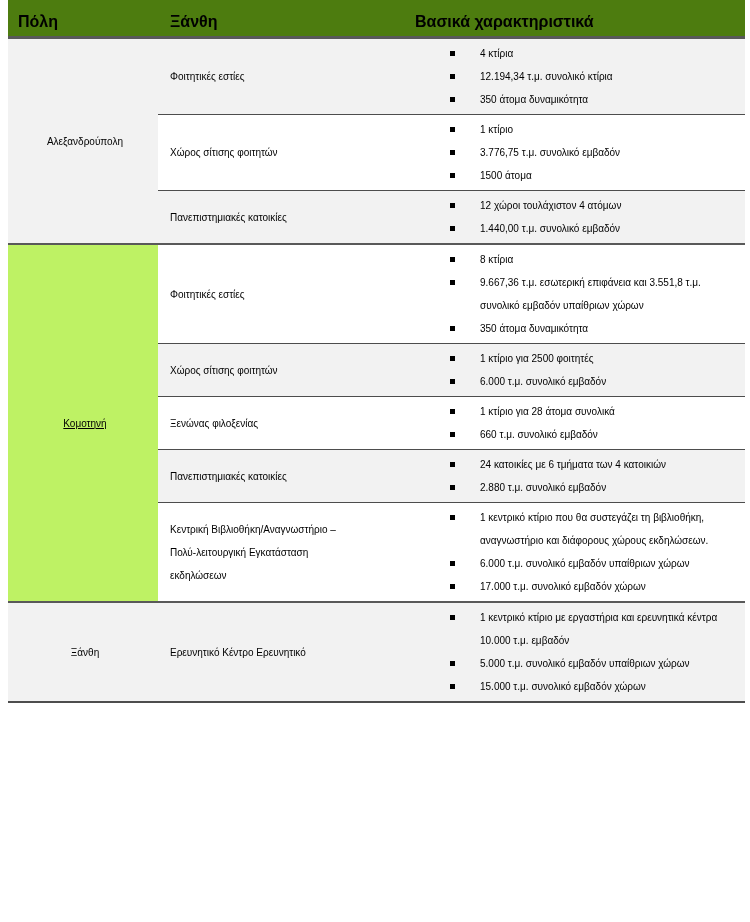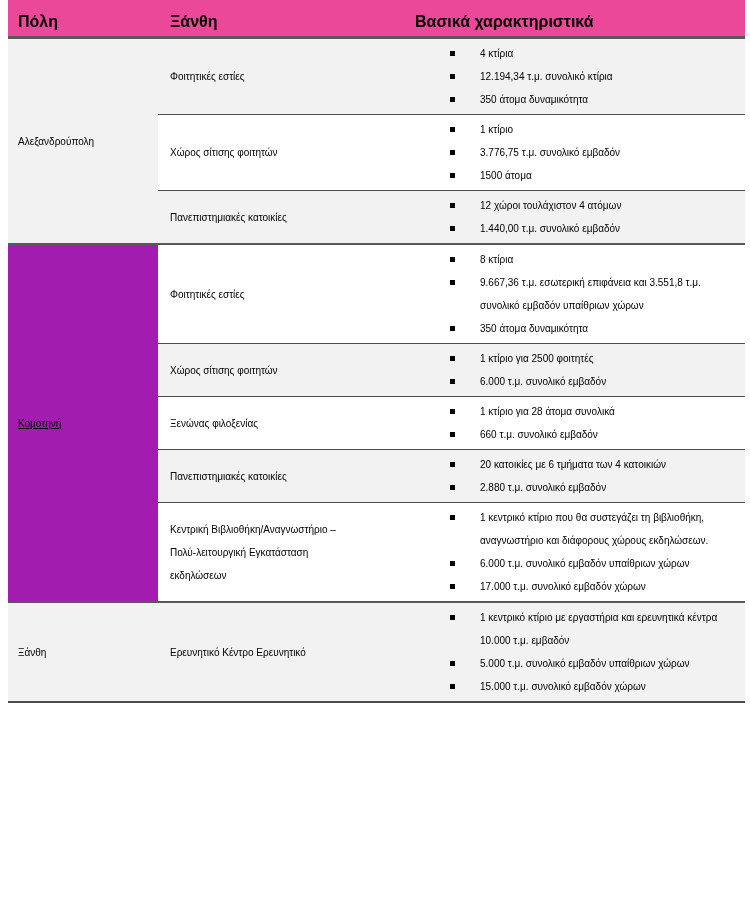--- a/index.html
+++ b/index.html
@@ -25,34 +25,35 @@
   }
   col.c-city { width: 150px; }
   col.c-project { width: 247px; }
   col.c-features { width: 340px; }
 
   thead th {
     text-align: left;
     font-weight: bold;
     font-size: 16px;
     padding: 13px 0 5px 10px;
-    background: #ec4899;
+    background: #4d7c0f;
     border-bottom: 3px solid #595959;
     white-space: nowrap;
   }
   thead th.h-project { padding-left: 12px; }
 
   tbody td {
     font-size: 10px;
     line-height: 23px;
     vertical-align: middle;
   }
   td.city-cell {
     padding-left: 10px;
     padding-right: 6px;
+    text-align: center;
   }
   td.project-cell {
     padding-left: 12px;
     padding-right: 50px;
     padding-top: 2px;
     padding-bottom: 2px;
   }
   td.features-cell {
     padding: 3px 10px 3px 0;
     vertical-align: middle;
@@ -68,21 +69,21 @@
     top: 9px;
     width: 5px;
     height: 5px;
     background: #000000;
   }
   tr.band-gray td.project-cell,
   tr.band-gray td.features-cell { background: #f2f2f2; }
   tr.band-white td.project-cell,
   tr.band-white td.features-cell { background: #ffffff; }
   td.city-gray { background: #f2f2f2; }
-  td.city-white { background: #a21caf; text-decoration: underline; }
+  td.city-white { background: #bef264; text-decoration: underline; }
 
   tr.section-start td { border-top: 2px solid #595959; }
   tr.sub-row td.project-cell,
   tr.sub-row td.features-cell { border-top: 1px solid #4d4d4d; }
 </style>
 </head>
 <body>
 
 <div class="page">
   <table class="projects">
@@ -142,21 +143,21 @@
         <tr class="band-white sub-row">
           <td class="project-cell">Ξενώνας φιλοξενίας</td>
           <td class="features-cell">
             <div class="feature-item"><span class="bullet-square"></span><span>1 κτίριο για 28 άτομα συνολικά</span></div>
             <div class="feature-item"><span class="bullet-square"></span><span>660 τ.μ. συνολικό εμβαδόν</span></div>
           </td>
         </tr>
         <tr class="band-gray sub-row">
           <td class="project-cell">Πανεπιστημιακές κατοικίες</td>
           <td class="features-cell">
-            <div class="feature-item"><span class="bullet-square"></span><span>20 κατοικίες με 6 τμήματα των 4 κατοικιών</span></div>
+            <div class="feature-item"><span class="bullet-square"></span><span>24 κατοικίες με 6 τμήματα των 4 κατοικιών</span></div>
             <div class="feature-item"><span class="bullet-square"></span><span>2.880 τ.μ. συνολικό εμβαδόν</span></div>
           </td>
         </tr>
         <tr class="band-white sub-row">
           <td class="project-cell">Κεντρική Βιβλιοθήκη/Αναγνωστήριο – Πολύ-λειτουργική Εγκατάσταση εκδηλώσεων</td>
           <td class="features-cell">
             <div class="feature-item"><span class="bullet-square"></span><span>1 κεντρικό κτίριο που θα συστεγάζει τη βιβλιοθήκη, αναγνωστήριο και διάφορους χώρους εκδηλώσεων.</span></div>
             <div class="feature-item"><span class="bullet-square"></span><span>6.000 τ.μ. συνολικό εμβαδόν υπαίθριων χώρων</span></div>
             <div class="feature-item"><span class="bullet-square"></span><span>17.000 τ.μ. συνολικό εμβαδόν χώρων</span></div>
           </td>

